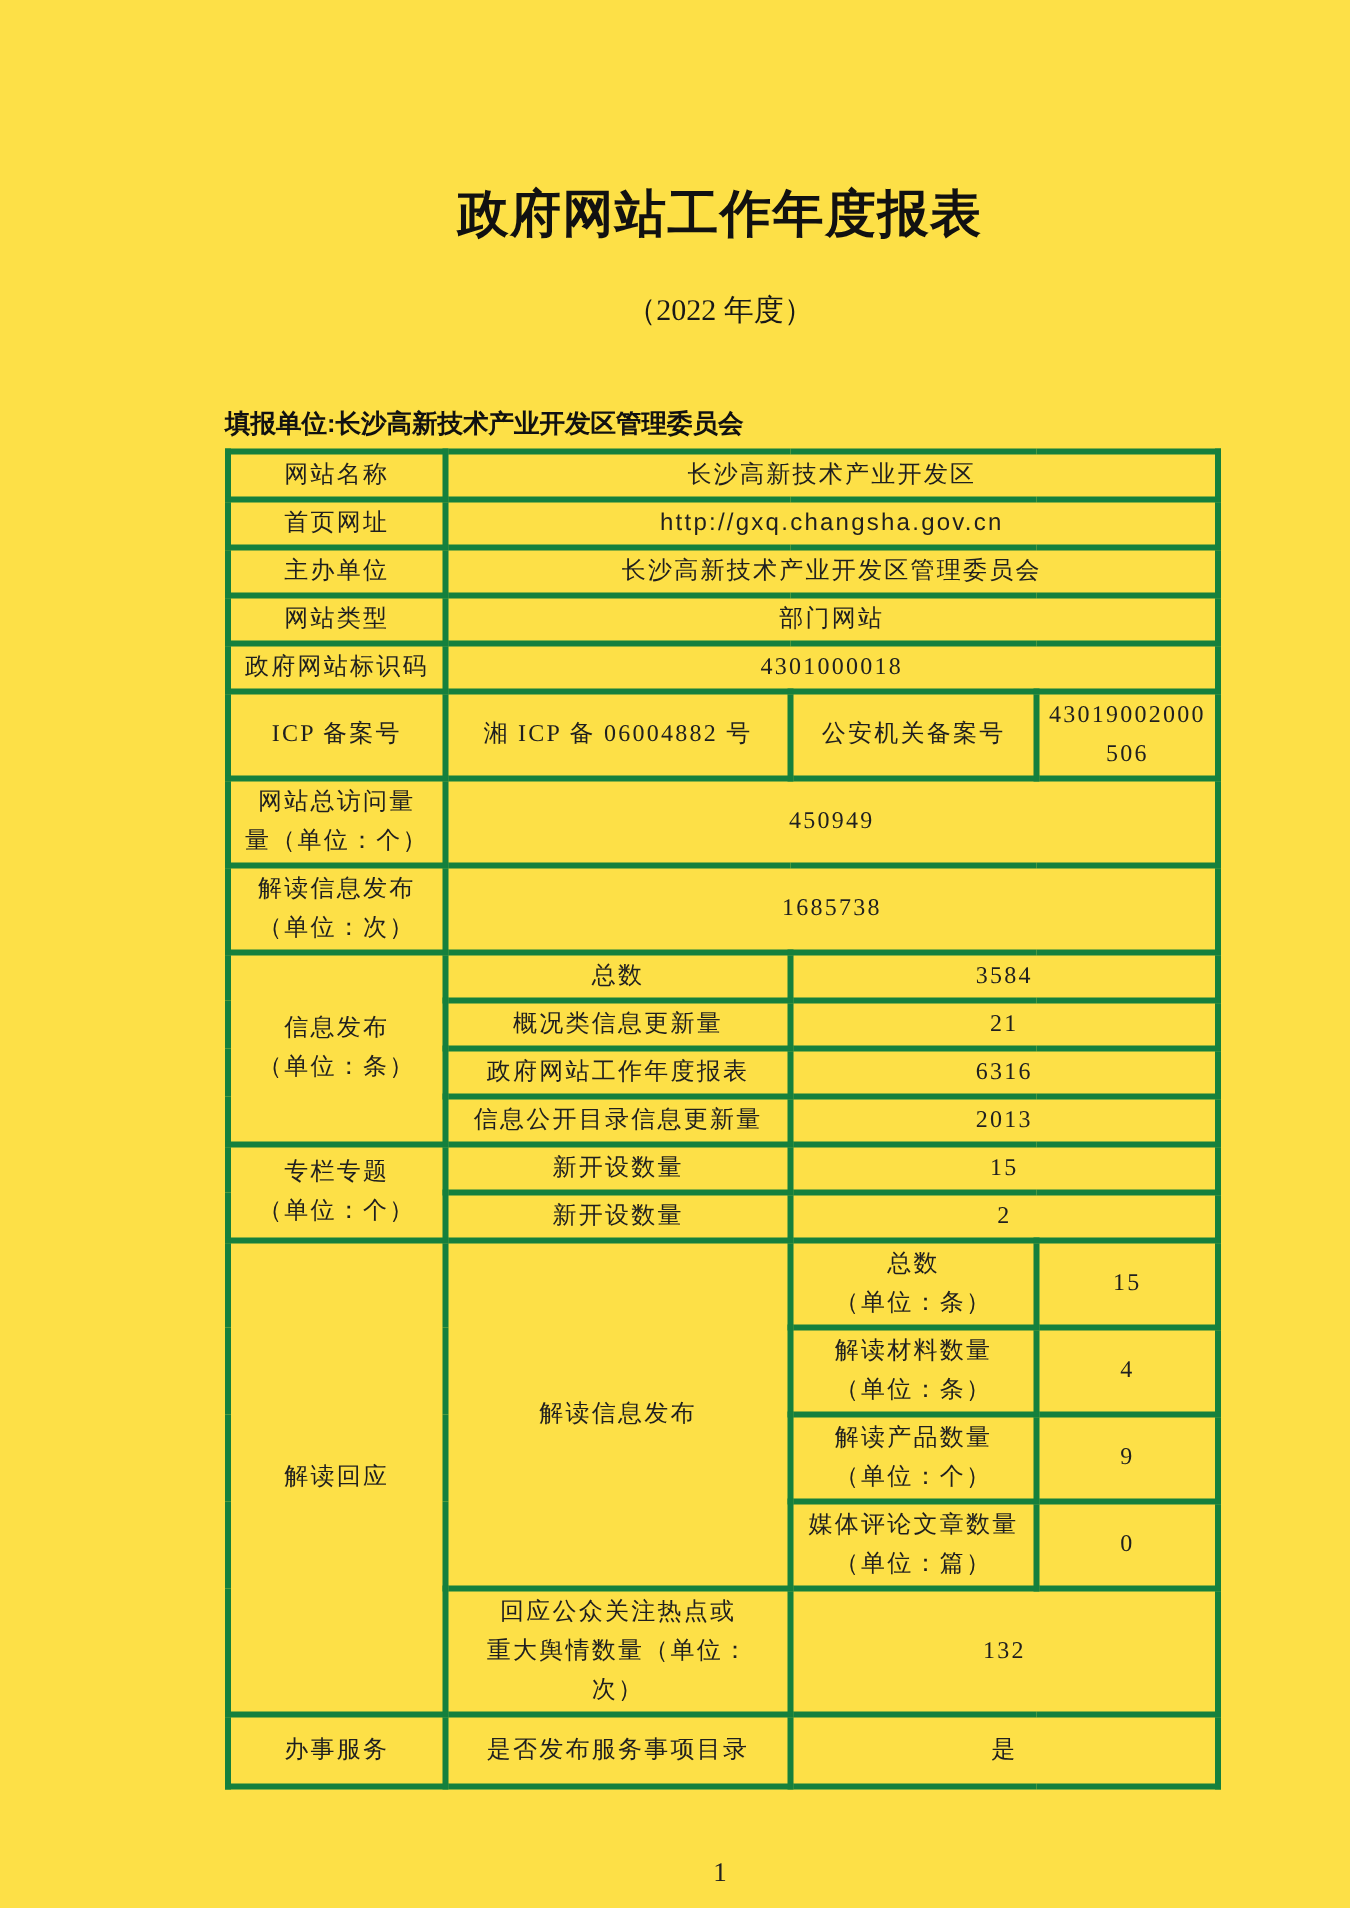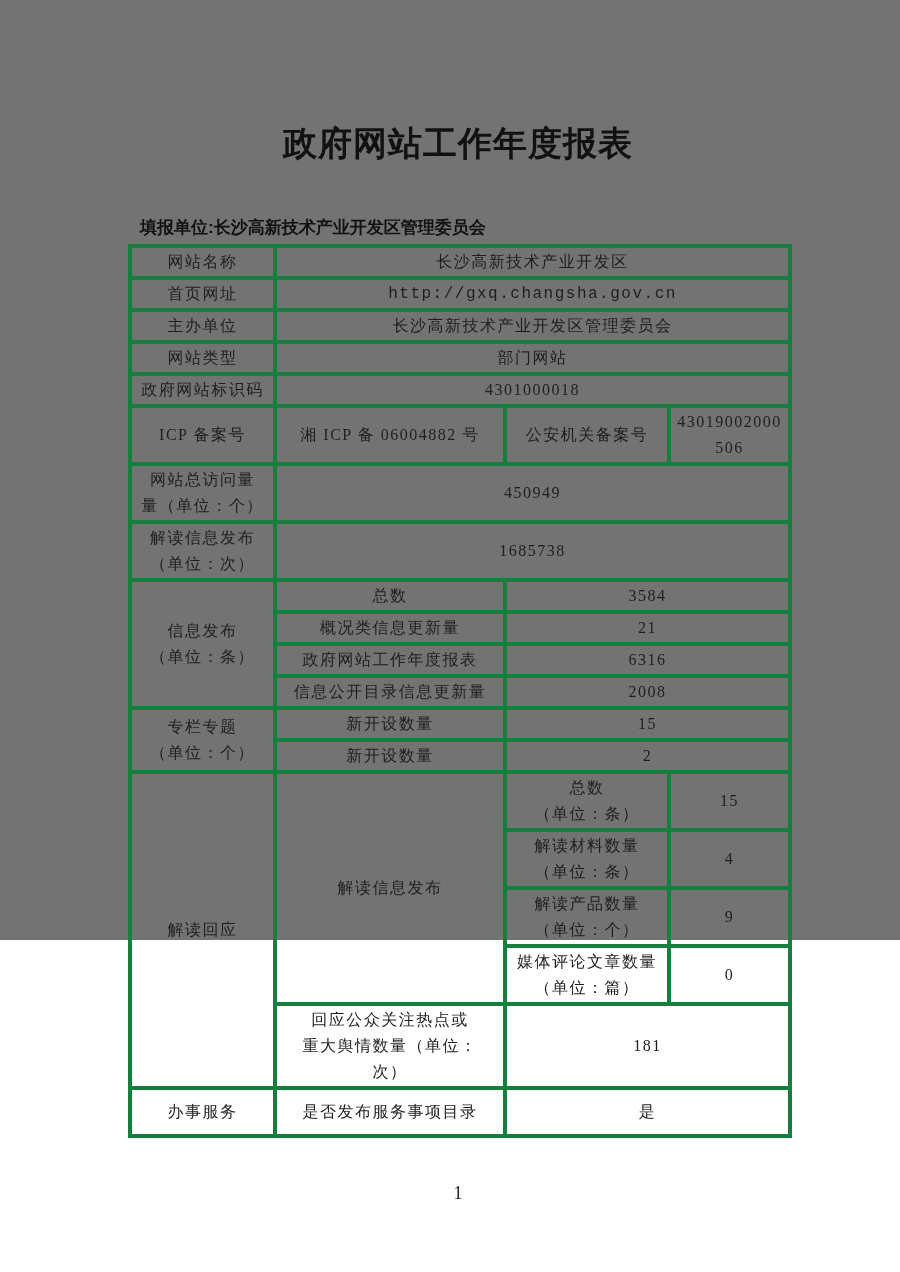--- a/index.html
+++ b/index.html
@@ -3,21 +3,21 @@
 <meta charset="utf-8">
 <style>
   * { margin:0; padding:0; box-sizing:border-box; }
   html,body { background:#ffffff; }
   body {
     width:900px; height:1272px;
     font-family:"Liberation Serif", serif;
     color:#1f1f1f;
     overflow:hidden;
   }
-  .page { width:900px; height:940px; background:#737373; position:relative; }
+  .page { width:900px; height:1272px; background:#fde047; position:relative;padding-left:22px; }
   .content { width:660px; margin-left:128px; }
 
   .doc-title {
     padding-top:123px;
     text-align:center;
     font-family:"Liberation Sans", sans-serif;
     font-weight:700;
     font-size:34px;
     line-height:40px;
     letter-spacing:1px;
@@ -30,21 +30,20 @@
     line-height:22px;
     color:#181818;
   }
   .reporting-unit {
     margin-top:55px;
     font-family:"Liberation Sans", sans-serif;
     font-weight:700;
     font-size:17px;
     line-height:19px;
     color:#111;
-    margin-left:12px;
   }
 
   table.report {
     margin-top:7px;
     border-collapse:collapse;
     table-layout:fixed;
     width:660px;
   }
   table.report td {
     border:4px solid #15803d;
@@ -52,39 +51,40 @@
     vertical-align:middle;
     font-size:16px;
     line-height:26px;
     letter-spacing:1.5px;
     white-space:pre-line;
     padding:1px 4px;
     color:#1f1f1f;
   }
   td.num { font-size:17px; letter-spacing:0.5px; }
   td.mono {
-    font-family:Liberation Mono, monospace;
+    font-family:Liberation Sans, sans-serif;
     font-size:16px; letter-spacing:0;
   }
   td.valign-bottom { vertical-align:bottom; padding-bottom:3px; }
 
   .page-number {
     margin-top:45px;
     text-align:center;
     font-size:18px;
     color:#222;
   }
 </style>
 </head>
 <body>
 
 <div class="page">
   <div class="content">
 
     <div class="doc-title">政府网站工作年度报表</div>
+    <div class="doc-subtitle">（2022 年度）</div>
     <div class="reporting-unit">填报单位:长沙高新技术产业开发区管理委员会</div>
 
     <table class="report">
       <colgroup>
         <col style="width:145px">
           <col style="width:230px">
           <col style="width:164px">
           <col style="width:121px">
       </colgroup>
 
@@ -143,21 +143,21 @@
       <tr style="height:31px">
         <td>概况类信息更新量</td>
         <td colspan="2" class="num">21</td>
       </tr>
       <tr style="height:32px">
         <td>政府网站工作年度报表</td>
         <td colspan="2" class="num">6316</td>
       </tr>
       <tr style="height:31px">
         <td>信息公开目录信息更新量</td>
-        <td colspan="2" class="num">2008</td>
+        <td colspan="2" class="num">2013</td>
       </tr>
 
       <tr style="height:31px">
         <td rowspan="2">专栏专题
 （单位：个）</td>
         <td>新开设数量</td>
         <td colspan="2" class="num">15</td>
       </tr>
       <tr style="height:30px">
         <td>新开设数量</td>
@@ -183,21 +183,21 @@
       </tr>
       <tr style="height:52px">
         <td>媒体评论文章数量
 （单位：篇）</td>
         <td class="num">0</td>
       </tr>
       <tr style="height:82px">
         <td>回应公众关注热点或
 重大舆情数量（单位：
 次）</td>
-        <td colspan="2" class="num">181</td>
+        <td colspan="2" class="num">132</td>
       </tr>
 
       <tr style="height:48px">
         <td class="valign-bottom">办事服务</td>
         <td>是否发布服务事项目录</td>
         <td colspan="2">是</td>
       </tr>
     </tbody>
       </table>
 

